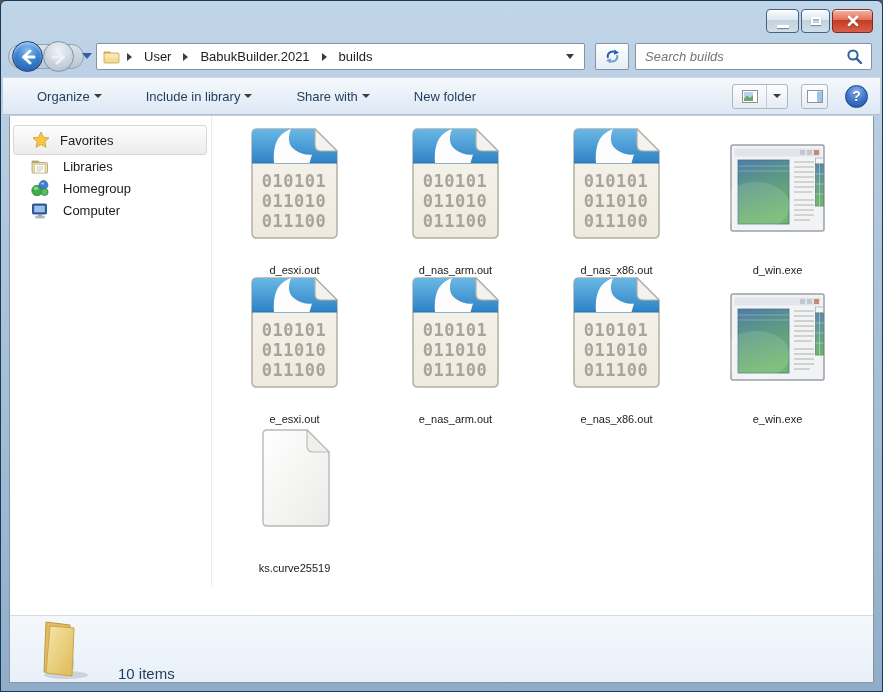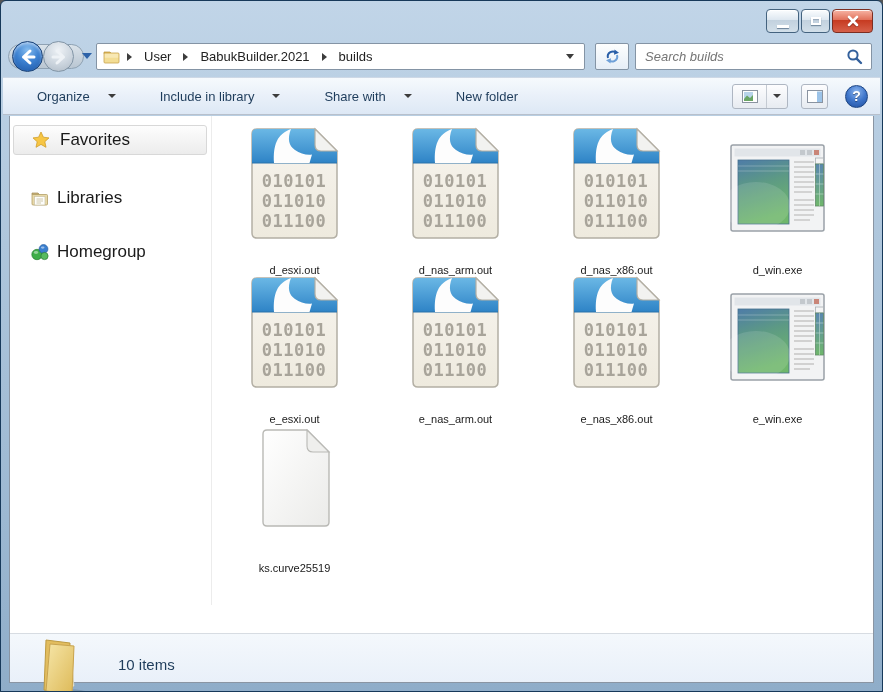--- a/index.html
+++ b/index.html
@@ -77,21 +77,21 @@
   }
 
   
   .toolbar {
     position:absolute; left:2px; right:2px; top:76px; height:38px;
     background: linear-gradient(180deg,#f6fafd 0%,#e9f0f9 50%,#dde8f5 100%);
     border-top:1px solid #cdd8e6; border-bottom:1px solid #b8c0cc;
     display:flex; align-items:center; padding-left:34px;
     font-size:13px; color:#1e3c5b;
   }
-  .tb-item { display:flex; align-items:center; gap:18px; margin-right:44px; cursor:default; white-space:nowrap; }
+  .tb-item { display:flex; align-items:center; gap:4px; margin-right:44px; cursor:default; white-space:nowrap; }
   .tb-caret { width:0; height:0; border-left:4px solid transparent; border-right:4px solid transparent; border-top:4px solid #3c3c3c; }
   .tb-right { margin-left:auto; display:flex; align-items:center; margin-right:12px; }
   .views-btn {
     display:flex; height:25px; border:1px solid #aeb6c2; border-radius:3px; overflow:hidden;
     background:linear-gradient(180deg,#fdfdfe,#e7ebf1);
   }
   .views-seg { width:33px; display:flex; align-items:center; justify-content:center; }
   .views-arrow { width:21px; display:flex; align-items:center; justify-content:center; border-left:1px solid #c4cad2; }
   .preview-btn {
     width:27px; height:25px; border:1px solid #aeb6c2; border-radius:3px; margin-left:13px;
@@ -114,36 +114,36 @@
     display:flex; flex-direction:column;
   }
   .body-row { flex:1; display:flex; min-height:0; }
 
   .sidebar { width:202px; border-right:1px solid #ececec; padding-top:9px; }
   .sb-fav {
     margin:0 4px 0 3px; height:30px; border:1px solid #d8d8d8; border-radius:3px;
     background: linear-gradient(180deg,#fdfdfd,#ececec);
     display:flex; align-items:center; padding-left:18px; gap:10px;
   }
-  .sb-item { display:flex; align-items:center; gap:8px; padding-left:21px; height:22px; margin-top:32px; }
+  .sb-item { display:flex; align-items:center; gap:14px; padding-left:21px; height:22px; }
   .sb-item:first-of-type { margin-top:28px; }
-  .sb-label { font-size:17px; color:#1a1a1a; }
+  .sb-label { font-size:13px; color:#1a1a1a; }
 
   
   .filegrid { flex:1; padding:11px 0 0 2px; display:flex; flex-wrap:wrap; align-content:flex-start; }
   .tile { width:161px; height:149px; display:flex; flex-direction:column; align-items:center; }
   .icon-box { height:113px; display:flex; align-items:flex-end; justify-content:center; }
   .file-label { margin-top:24px; font-size:11px; color:#1a1a1a; white-space:nowrap; }
   .bin-line { font-family:"DejaVu Sans Mono", monospace; font-weight:bold; }
 
   
   .statuspane {
-    position:relative; height:49px; border-top:1px solid #d7dce2;
+    position:relative; height:67px; border-top:1px solid #d7dce2;
     background: linear-gradient(180deg,#f4f8fc,#e9f0f9);
-    display:flex; align-items:center; padding:13px 0 0 108px;
+    display:flex; align-items:flex-end; padding:13px 0 0 108px;
     font-size:15px; color:#1e3c5b;margin-top:28px;
   }
   .statuspane .big-folder { position:absolute; left:20px; top:2px; }
 </style>
 </head>
 <body>
 
 <div class="frame">
 
   <div class="win-controls">
@@ -273,20 +273,29 @@
           <svg width="18" height="18" viewBox="0 0 18 18">
             <circle cx="6" cy="11.5" r="5.2" fill="#3fae49" stroke="#2b7d33" stroke-width=".7"></circle>
             <circle cx="12.5" cy="6" r="4.4" fill="#3a7fd0" stroke="#235a9e" stroke-width=".7"></circle>
             <circle cx="13.5" cy="13" r="3.6" fill="#57bb5f" stroke="#2b7d33" stroke-width=".7"></circle>
             <ellipse cx="5" cy="9.5" rx="2.2" ry="1.4" fill="#ffffff" opacity=".45"></ellipse>
             <ellipse cx="11.7" cy="4.6" rx="1.8" ry="1.1" fill="#ffffff" opacity=".5"></ellipse>
           </svg>
           <span class="sb-label">Homegroup</span>
         </div>
 
+        <div class="sb-item">
+          <svg width="18" height="17" viewBox="0 0 18 17">
+            <rect x="1.5" y="2" width="14" height="10" rx="1" fill="#2b5fa5" stroke="#1c4072" stroke-width=".8"></rect>
+            <rect x="3.2" y="3.7" width="10.6" height="6.6" fill="#9cc0e8"></rect>
+            <rect x="7" y="12" width="4" height="2.2" fill="#9aa5b1"></rect>
+            <rect x="4.5" y="14.2" width="9" height="1.8" rx=".8" fill="#b9c2cc" stroke="#8b98a6" stroke-width=".6"></rect>
+          </svg>
+          <span class="sb-label">Computer</span>
+        </div>
 
       </div>
 
       <div class="filegrid">
           <div class="tile">
     <div class="icon-box">
       <svg width="97" height="113" viewBox="0 0 97 113">
         <defs>
           <linearGradient id="binBand" x1="0" y1="0" x2="0" y2="1">
             <stop offset="0" stop-color="#6cb9e6"></stop>

